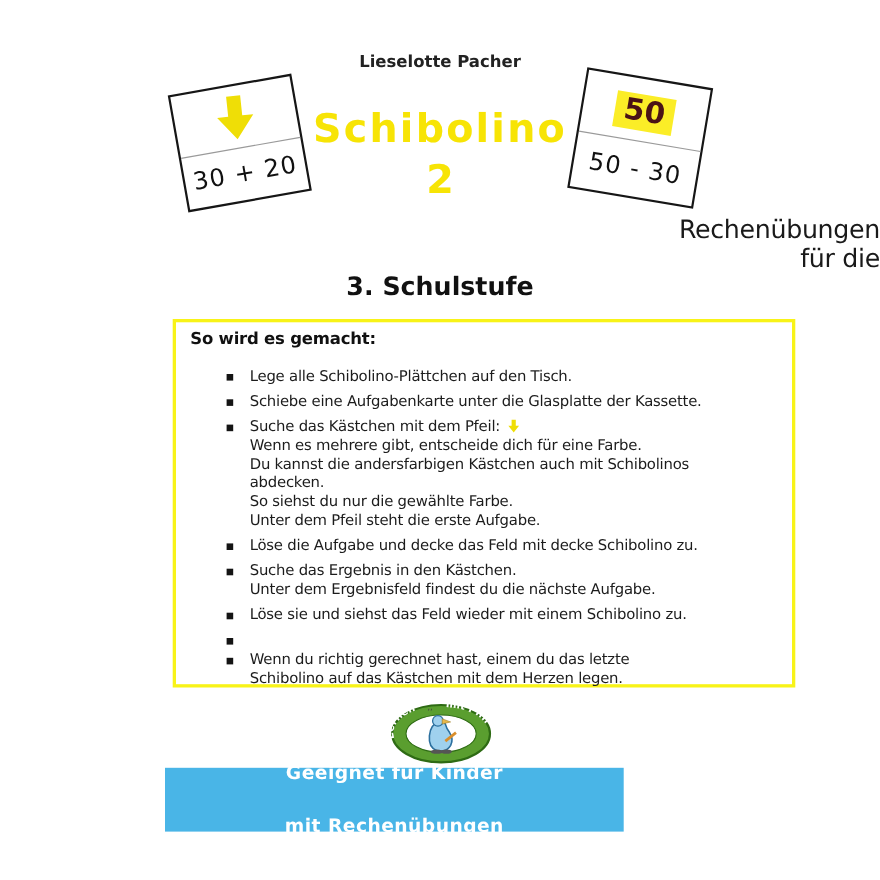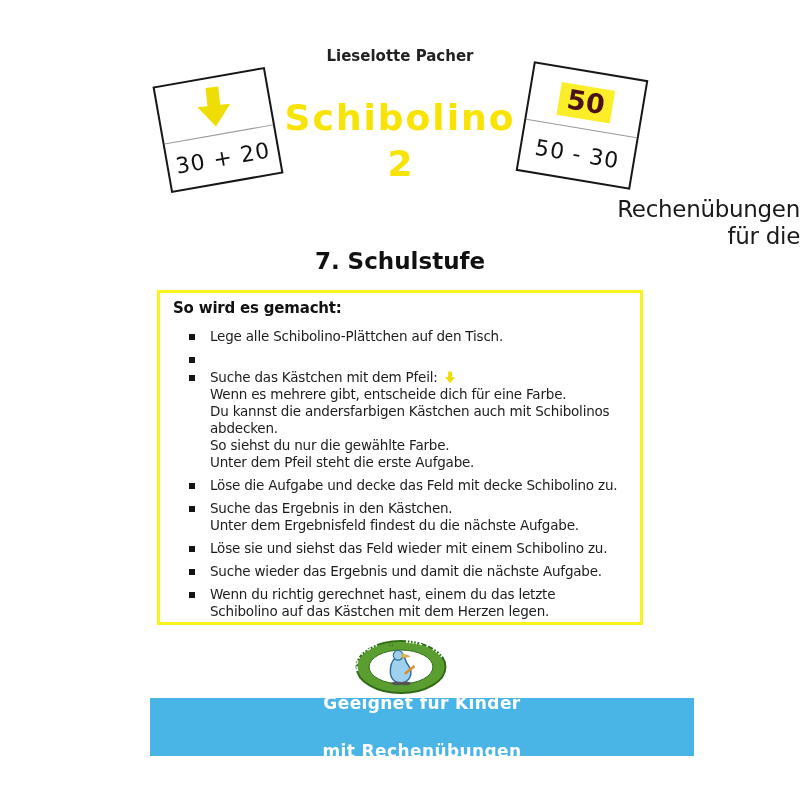--- a/index.html
+++ b/index.html
@@ -28,38 +28,38 @@
   .title-num{position:absolute;top:143px;left:0;right:0;text-align:center;
          font-size:36px;font-weight:bold;color:var(--title_yellow);}
 
   .subtitle{position:absolute;left:0;right:0;text-align:right;font-size:23px;
             letter-spacing:-0.3px;color:#1a1a1a;}
   .s1{top:196px;}  .s2{top:223px;}
   .subtitle-bold{position:absolute;top:248px;left:0;right:0;text-align:center;
                  font-size:23px;font-weight:bold;color:#111;}
 
   
-  .box{position:absolute;left:157px;top:290px;width:486px;height:335px;
+  .box{position:absolute;left:157px;top:290px;width:566px;height:335px;
        border:3px solid var(--box_border_yellow);box-sizing:border-box;
        padding:5px 10px 6px 12px;background:#fff;}
   .box-heading{font-size:15px;font-weight:bold;color:#111;margin:1px 0 11px 1px;
                letter-spacing:-0.2px;}
-  ul.items{list-style:none;margin:0;padding:0;}
+  ul.items{list-style:none;margin:17px;padding:0;}
   ul.items li{display:flex;margin:0 0 6px 0;}
   .bullet{flex:0 0 auto;width:6px;height:6px;background:#141414;
           margin:6px 15px 0 17px;}
   .item-text{font-size:13.5px;line-height:17px;letter-spacing:-0.2px;
              color:#1c1c1c;white-space:nowrap;}
   .mini-arrow{width:12px;height:13px;margin-left:6px;vertical-align:-2px;}
 
   
   .logo{position:absolute;left:354px;top:637px;width:94px;height:58px;}
 
   
-  .banner{position:absolute;left:150px;top:698px;width:544px;height:58px;
+  .banner{position:absolute;left:150px;top:698px;width:417px;height:58px;
           background:var(--banner_blue);display:flex;flex-direction:column;
           align-items:center;justify-content:center;color:var(--banner_text);
           font-weight:bold;font-size:17px;line-height:20px;letter-spacing:0.4px;gap:28px;}
 </style>
 </head>
 <body>
 
 <div class="page">
 
   <div class="author">Lieselotte Pacher</div>
@@ -78,33 +78,36 @@
       <span class="hl">50</span>
     </div>
     <div class="card-bottom">50 - 30</div>
   </div>
 
   <div class="title">Schibolino</div>
   <div class="title-num">2</div>
 
   <div class="subtitle s1">Rechenübungen</div>
   <div class="subtitle s2">für die</div>
-  <div class="subtitle-bold">7. Schulstufe</div>
+  <div class="subtitle-bold">3. Schulstufe</div>
 
   <div class="box">
     <div class="box-heading">So wird es gemacht:</div>
     <ul class="items" id="items">
         <li>
           <span class="bullet"></span>
           <div class="item-text">
             <div>Lege alle Schibolino-Plättchen auf den Tisch.</div>
           </div>
         </li>
         <li>
           <span class="bullet"></span>
+          <div class="item-text">
+            <div>Schiebe eine Aufgabenkarte unter die Glasplatte der Kassette.</div>
+          </div>
         </li>
         <li>
           <span class="bullet"></span>
           <div class="item-text">
             <div>Suche das Kästchen mit dem Pfeil:<svg viewBox="0 0 40 48" class="mini-arrow">
                 <polygon points="13,2 27,2 27,22 38,22 20,45 2,22 13,22"></polygon>
               </svg></div>
             <div>Wenn es mehrere gibt, entscheide dich für eine Farbe.</div>
             <div>Du kannst die andersfarbigen Kästchen auch mit Schibolinos</div>
             <div>abdecken.</div>
@@ -126,23 +129,20 @@
           </div>
         </li>
         <li>
           <span class="bullet"></span>
           <div class="item-text">
             <div>Löse sie und siehst das Feld wieder mit einem Schibolino zu.</div>
           </div>
         </li>
         <li>
           <span class="bullet"></span>
-          <div class="item-text">
-            <div>Suche wieder das Ergebnis und damit die nächste Aufgabe.</div>
-          </div>
         </li>
         <li>
           <span class="bullet"></span>
           <div class="item-text">
             <div>Wenn du richtig gerechnet hast, einem du das letzte</div>
             <div>Schibolino auf das Kästchen mit dem Herzen legen.</div>
           </div>
         </li>
       </ul>
   </div>

